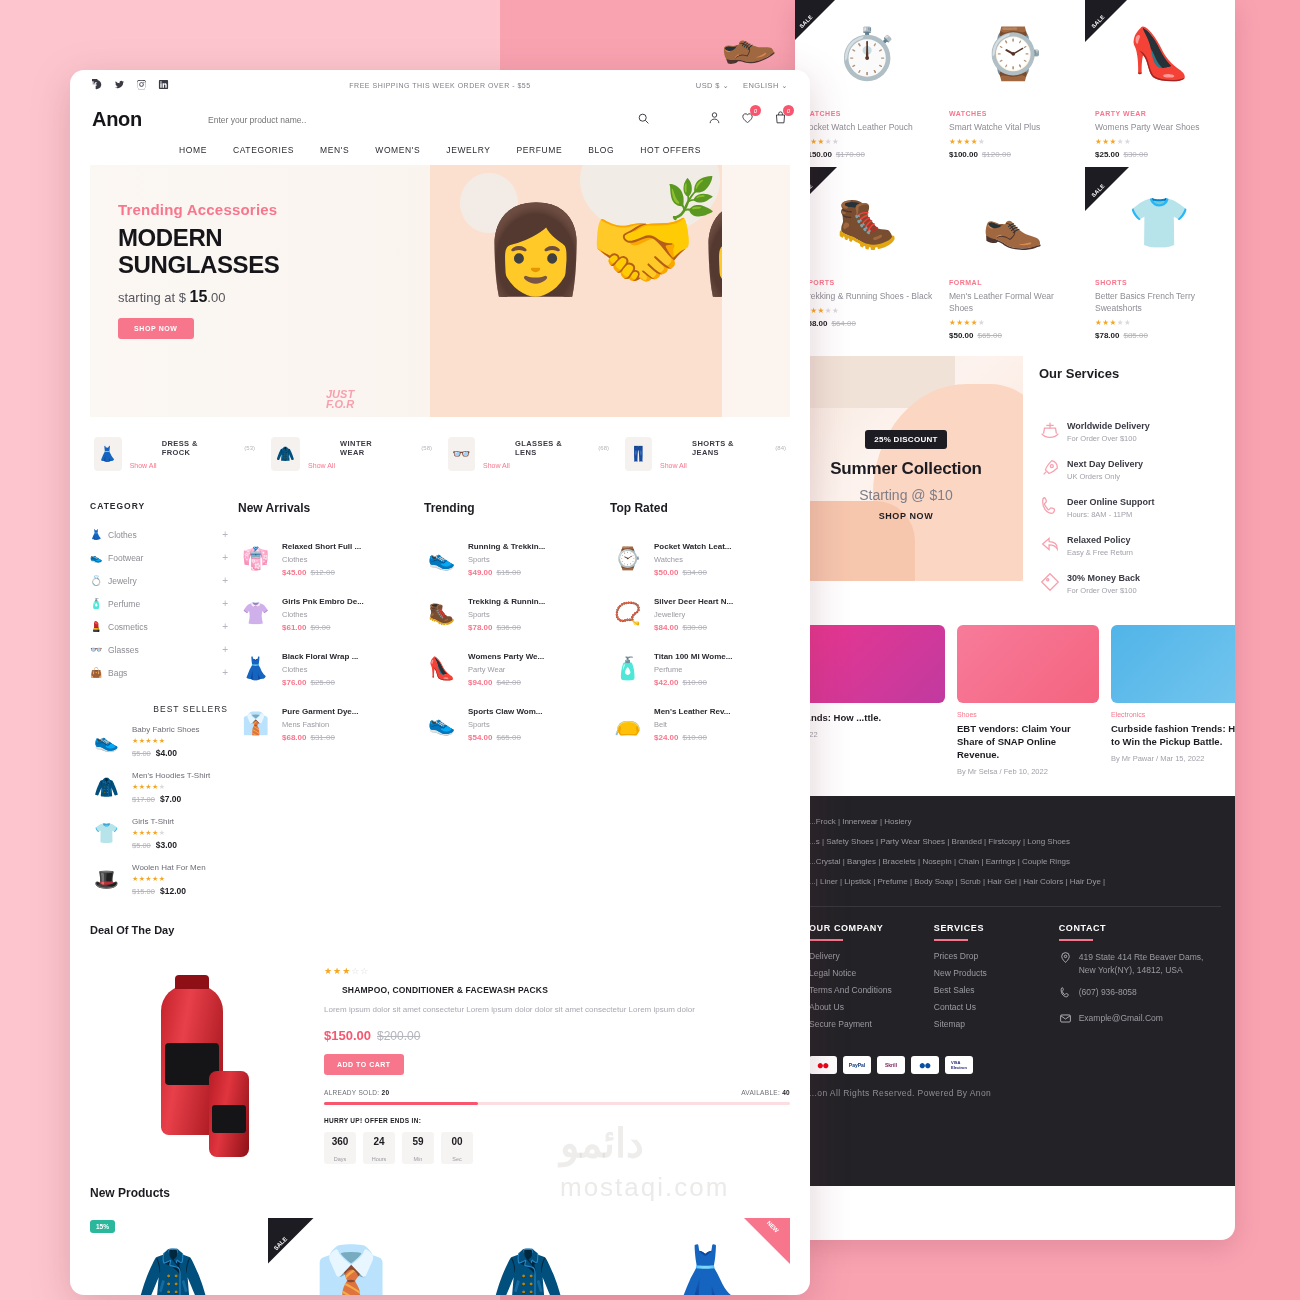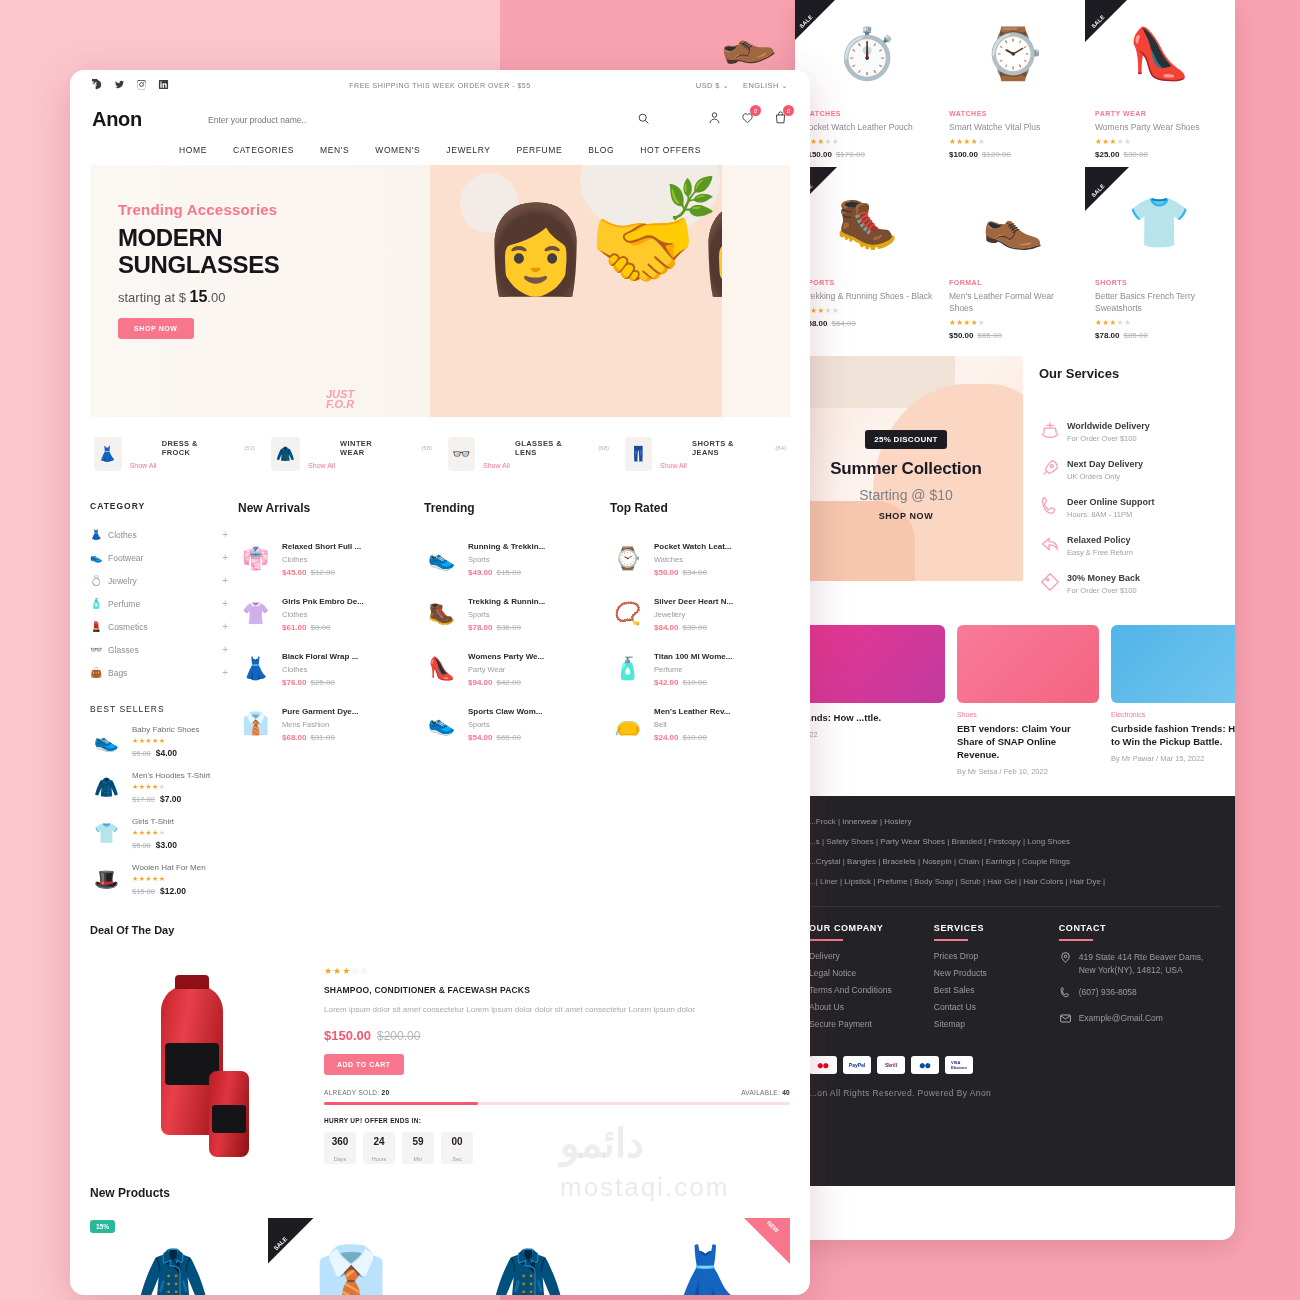--- a/index.html
+++ b/index.html
@@ -201,21 +201,21 @@
   .cattile .sa { font-size: 7px; color:#f8768c; margin-top: 5px;}
   .tilehead { display:flex; align-items:center; }
 
   
   .mainrow { display:flex; margin: 26px 20px 0 20px; }
   .sidebar { width: 148px; padding-right: 10px; }
   .sidebar h4 { font-size: 8.5px; color:#2a2a31; letter-spacing:1px; margin-bottom: 12px;}
   .cli { display:flex; align-items:center; padding: 6px 0; font-size: 8.5px; color:#8c8c94;}
   .cli .e { width: 18px; font-size: 10px;}
   .cli .plus { margin-left:auto; color:#b5b5bd; font-size: 10px;}
-  .bs-h { font-size: 8.5px; color:#2a2a31; letter-spacing:1px; margin: 20px 0 10px 0;}
+  .bs-h { font-size: 8.5px; color:#2a2a31; letter-spacing:1px; margin: 20px 0 10px 0; text-align: right;}
   .bs-item { display:flex; gap: 8px; margin-bottom: 12px; align-items:center;}
   .bs-item .th { width: 34px; height: 34px; display:flex; align-items:center; justify-content:center; font-size: 20px;}
   .bs-item .nm { font-size: 8px; color:#6c6c76; }
   .bs-item .st { font-size: 7px; color:#f5a623; margin-top:3px; letter-spacing:.4px;}
   .bs-item .st .off { color:#d9d9de;}
   .bs-item .pr { font-size: 7.5px; margin-top: 3px;}
   .bs-item .pr s { color:#b5b5bd;}
   .bs-item .pr b { color:#1c1c22; margin-left:5px; font-size:8.5px;}
 
   .colwrap { flex:1; display:flex; gap: 6px; }
@@ -245,21 +245,21 @@
   .bottle .lbl { position:absolute; top: 58px; left: 4px; right: 4px; height: 42px; background:#151518; border-radius: 4px;}
   .bottle2 {
     width: 40px; height: 86px; border-radius: 8px;
     background: linear-gradient(100deg,#b81c25 0%, #e0353f 40%, #8e1016 100%);
     margin-left: -14px; align-self: flex-end; position:relative;
   }
   .bottle2 .lbl2 { position:absolute; top: 34px; left: 3px; right: 3px; height: 28px; background:#151518; border-radius:3px;}
   .dealinfo { flex:1; padding-left: 4px; padding-top: 4px;}
   .dealinfo .stars { color:#f5a623; font-size: 9px; letter-spacing:1px;}
   .dealinfo .stars .off { color:#d9d9de;}
-  .dealinfo h4 { font-size: 8.5px; color:#1c1c22; margin-top: 9px; letter-spacing:.2px;}
+  .dealinfo h4 { font-size: 8.5px; color:#1c1c22; margin-top: 9px; letter-spacing:.2px;margin-left:18px;}
   .dealinfo p { font-size: 8px; color:#a8a8b0; line-height: 13px; margin-top: 8px;}
   .dealprice { margin-top: 10px; }
   .dealprice b { color:#f8566f; font-size: 13px;}
   .dealprice s { color:#b5b5bd; font-size: 12px; margin-left: 6px;}
   .atc {
     margin-top: 10px; background:#f8768c; color:#fff; border:none;
     font-size: 7px; font-weight:bold; padding: 7px 13px; border-radius:3px;
     letter-spacing:.5px; cursor:pointer; font-family:"Liberation Sans", sans-serif;
   }
   .sold { display:flex; justify-content:space-between; font-size: 6.5px; color:#6c6c76; margin-top: 14px; letter-spacing:.3px;}

